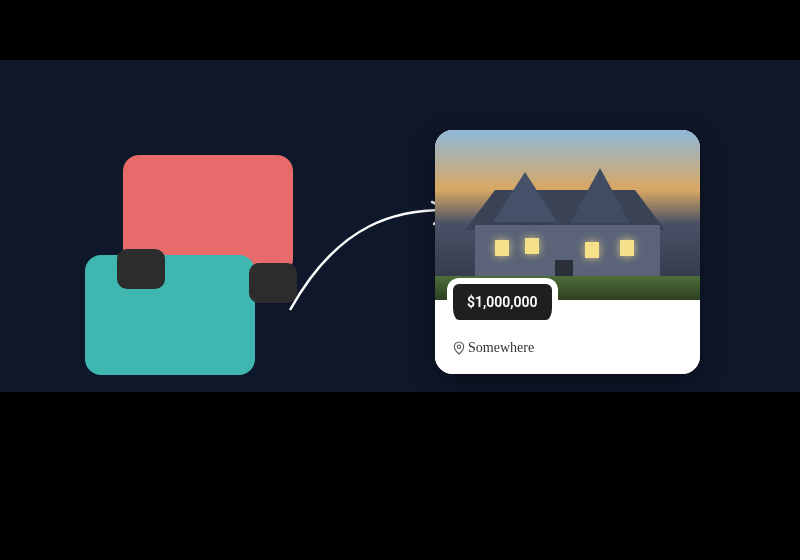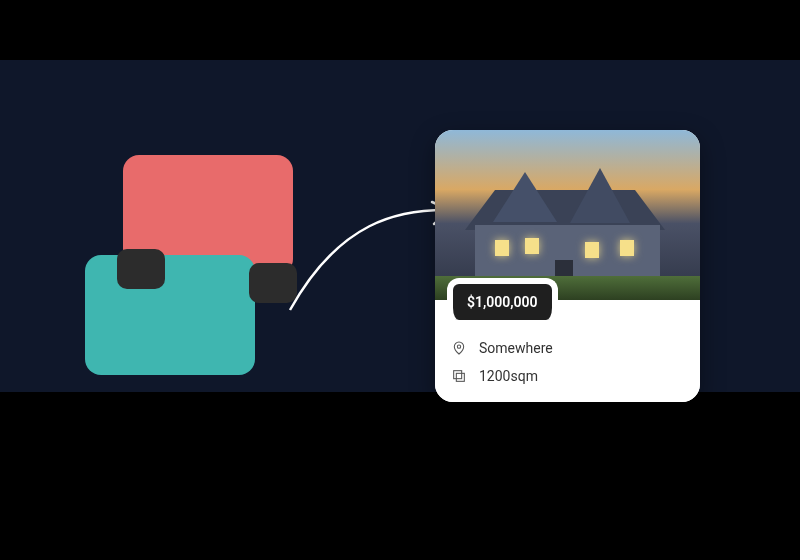--- a/index.html
+++ b/index.html
@@ -144,23 +144,24 @@
   }
   .detail-list {
     margin-top: 26px;
     display: flex;
     flex-direction: column;
     gap: 12px;
   }
   .detail-row {
     display: flex;
     align-items: flex-end;
-    gap: 12px;
+    gap: 1px;
     color: #333;
     font-size: 14px;
+    font-family: Liberation Serif, serif;
   }
   .detail-row .ico {
     width: 16px; height: 16px; flex-shrink: 0;
   }
   .ico svg { width: 16px; height: 16px; stroke: #555; fill: none; stroke-width: 1.6; }
 </style>
 </head>
 <body>
 
 <div class="letterbox-top"></div>
@@ -202,28 +203,19 @@
         <div class="detail-row">
           <span class="ico">
             <svg viewBox="0 0 24 24">
                 <path d="M12 21s-7-6.2-7-11a7 7 0 0 1 14 0c0 4.8-7 11-7 11z"></path>
                 <circle cx="12" cy="10" r="2.5"></circle>
               </svg>
           </span>
           <span>Somewhere</span>
         </div>
 
-        <div class="detail-row">
-          <span class="ico">
-            <svg viewBox="0 0 24 24">
-                <rect x="4" y="4" width="12" height="12"></rect>
-                <rect x="8" y="8" width="12" height="12"></rect>
-              </svg>
-          </span>
-          <span>1200sqm</span>
-        </div>
 
 
       </div>
     </div>
   </div>
 
 </div>
 
 </body></html>

